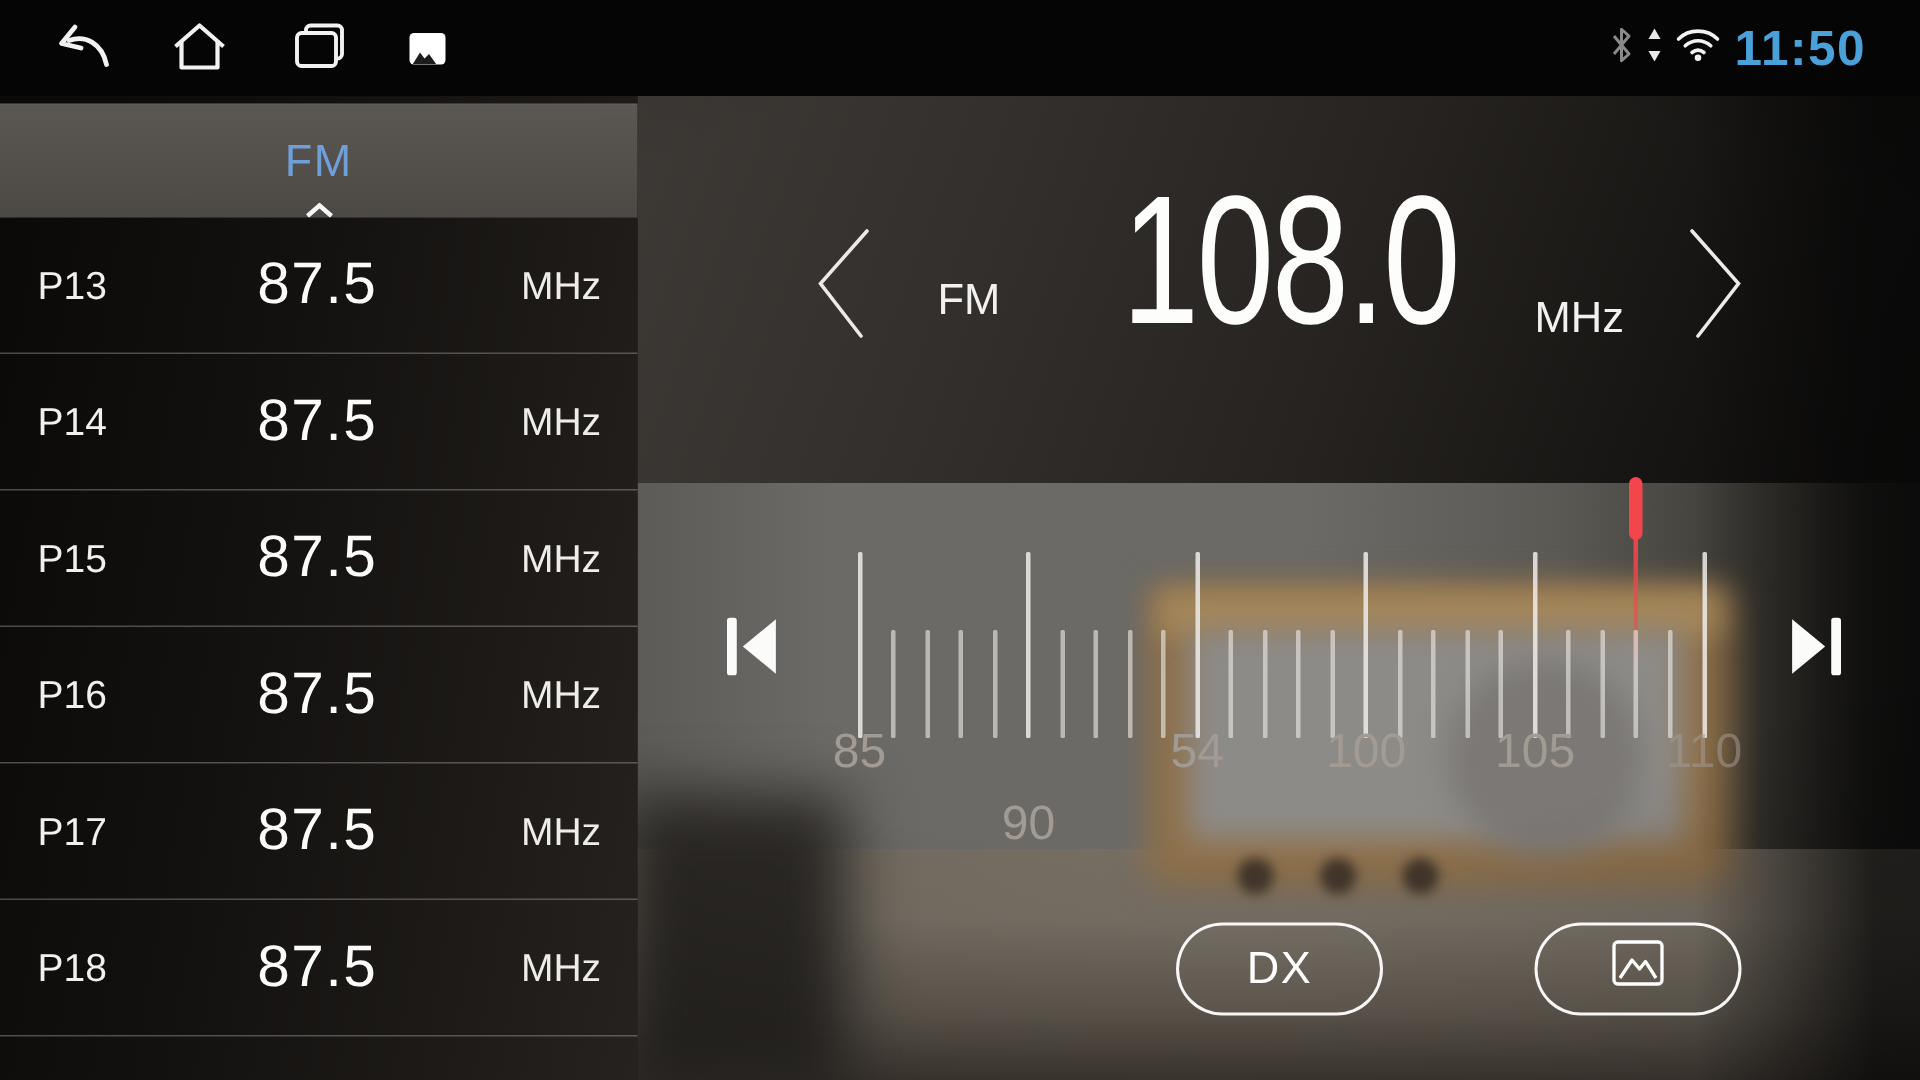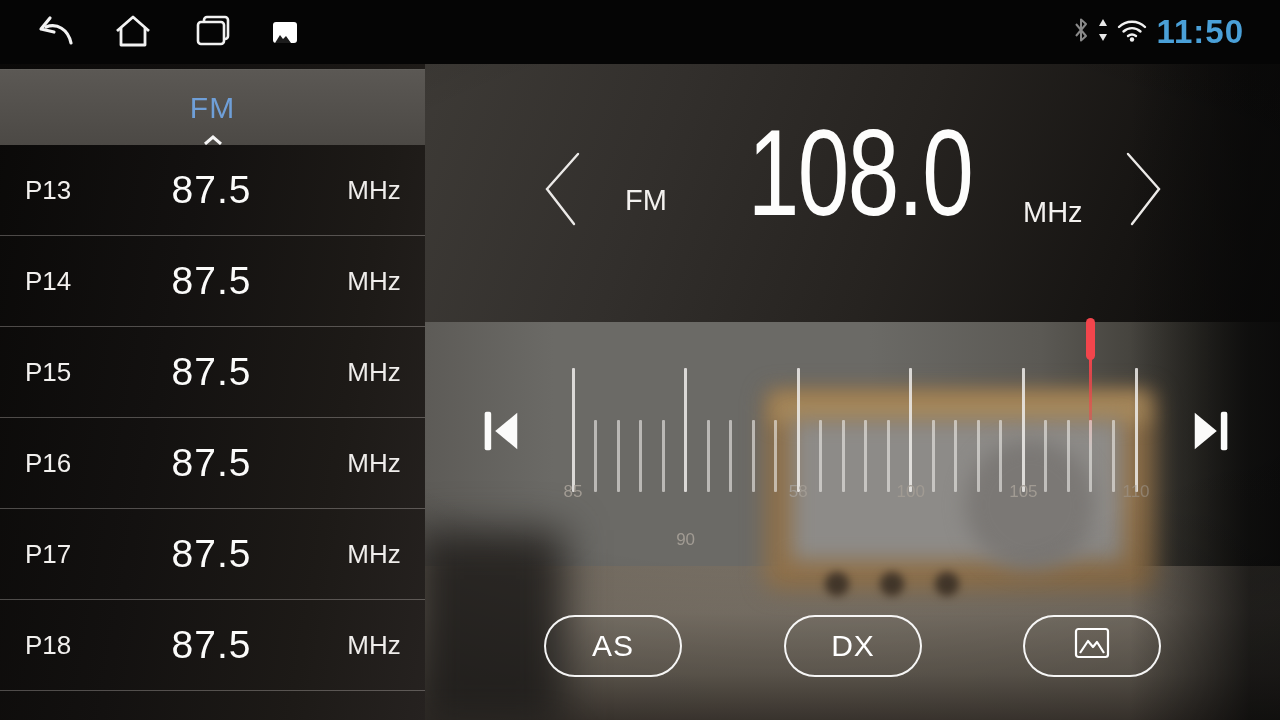--- a/index.html
+++ b/index.html
@@ -65,21 +65,21 @@
   .freq-value { position:absolute; left:240px; top:48px; width:390px; text-align:center;
     font-size:122px; font-weight:300; color:#fdfdfc; line-height:1;
     transform:scaleX(.76); transform-origin:center; letter-spacing:-2px; }
   .freq-unit { position:absolute; left:598px; top:132px; font-size:29px; color:#f3f1ef; }
   
   .scale { position:absolute; left:0; top:236px; width:855px; height:240px; cursor:pointer; }
   .tick { position:absolute; background:#efecea; border-radius:1px; }
   .tick.major { top:68px; height:124px; width:3px; opacity:.85; }
   .tick.minor { top:120px; height:72px; width:3px; opacity:.60; }
   .tick-label { position:absolute; top:182px; width:60px; text-align:center;
-    font-size:17px; color:#a19b93; }
+    font-size:32px; color:#a19b93; }
   .tick-label:last-child { opacity:.55; }
   .needle-head { position:absolute; top:18px; width:9px; height:42px;
     border-radius:4.5px; background:#f2454c; }
   .needle-line { position:absolute; top:56px; width:3px; height:94px;
     background:linear-gradient(180deg,#f2454c 0%, rgba(242,69,76,.55) 60%, rgba(242,69,76,.05) 100%); }
   .skip-btn { position:absolute; top:338px; width:60px; height:60px;
     background:transparent; border:none; cursor:pointer; display:flex;
     align-items:center; justify-content:center; }
   
   .pill { position:absolute; top:551px; width:138px; height:62px; border-radius:31px;
@@ -254,21 +254,21 @@
         <div class="tick minor" style="left: 551.86px;"></div>
         <div class="tick minor" style="left: 574.38px;"></div>
         <div class="tick major" style="left: 596.9px;"></div>
         <div class="tick minor" style="left: 619.42px;"></div>
         <div class="tick minor" style="left: 641.94px;"></div>
         <div class="tick minor" style="left: 664.46px;"></div>
         <div class="tick minor" style="left: 686.98px;"></div>
         <div class="tick major" style="left: 709.5px;"></div>
         <div class="tick-label" style="left: 118px;">85</div>
         <div class="tick-label" style="left: 230.6px; margin-top: 48px;">90</div>
-        <div class="tick-label" style="left: 343.2px;">58</div>
+        <div class="tick-label" style="left: 343.2px;">54</div>
         <div class="tick-label" style="left: 455.8px;">100</div>
         <div class="tick-label" style="left: 568.4px;">105</div>
         <div class="tick-label" style="left: 681px;">110</div>
       </div>
 
     <button class="skip-btn" style="left:45px;">
       <span>
         <svg width="46" height="50" viewBox="0 0 24 26">
           <rect x="4" y="3" width="3.4" height="20" rx="1" fill="#fbfbfa"></rect>
           <path d="M21 3.5 L9.5 13 L21 22.5 Z" fill="#fbfbfa"></path>
@@ -277,23 +277,20 @@
     </button>
     <button class="skip-btn" style="left:757px;">
       <span>
         <svg width="46" height="50" viewBox="0 0 24 26">
           <path d="M3 3.5 L14.5 13 L3 22.5 Z" fill="#fbfbfa"></path>
           <rect x="16.6" y="3" width="3.4" height="20" rx="1" fill="#fbfbfa"></rect>
         </svg>
       </span>
     </button>
 
-    <button class="pill" style="left:119px;">
-      <span>AS</span>
-    </button>
     <button class="pill" style="left:359px;">
       <span>DX</span>
     </button>
     <button class="pill" style="left:598px;">
       <span>
         <svg width="38" height="34" viewBox="0 0 38 34">
           <rect x="3" y="3" width="32" height="28" rx="2.5" fill="none" stroke="#fff" stroke-width="2.2"></rect>
           <path d="M7 27 L15 15 L20 21 L24 16 L31 27" fill="none" stroke="#fff" stroke-width="2.2" stroke-linejoin="round"></path>
         </svg>
       </span>

